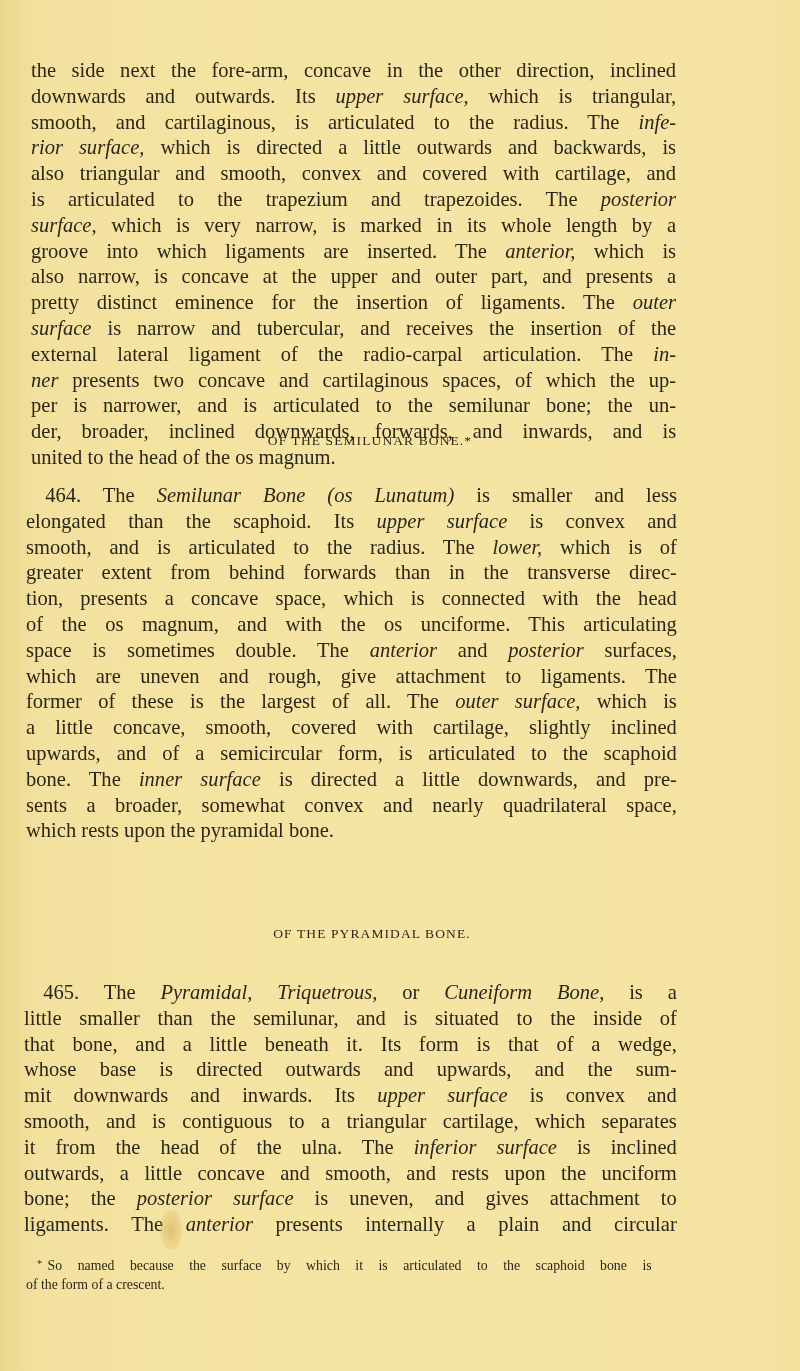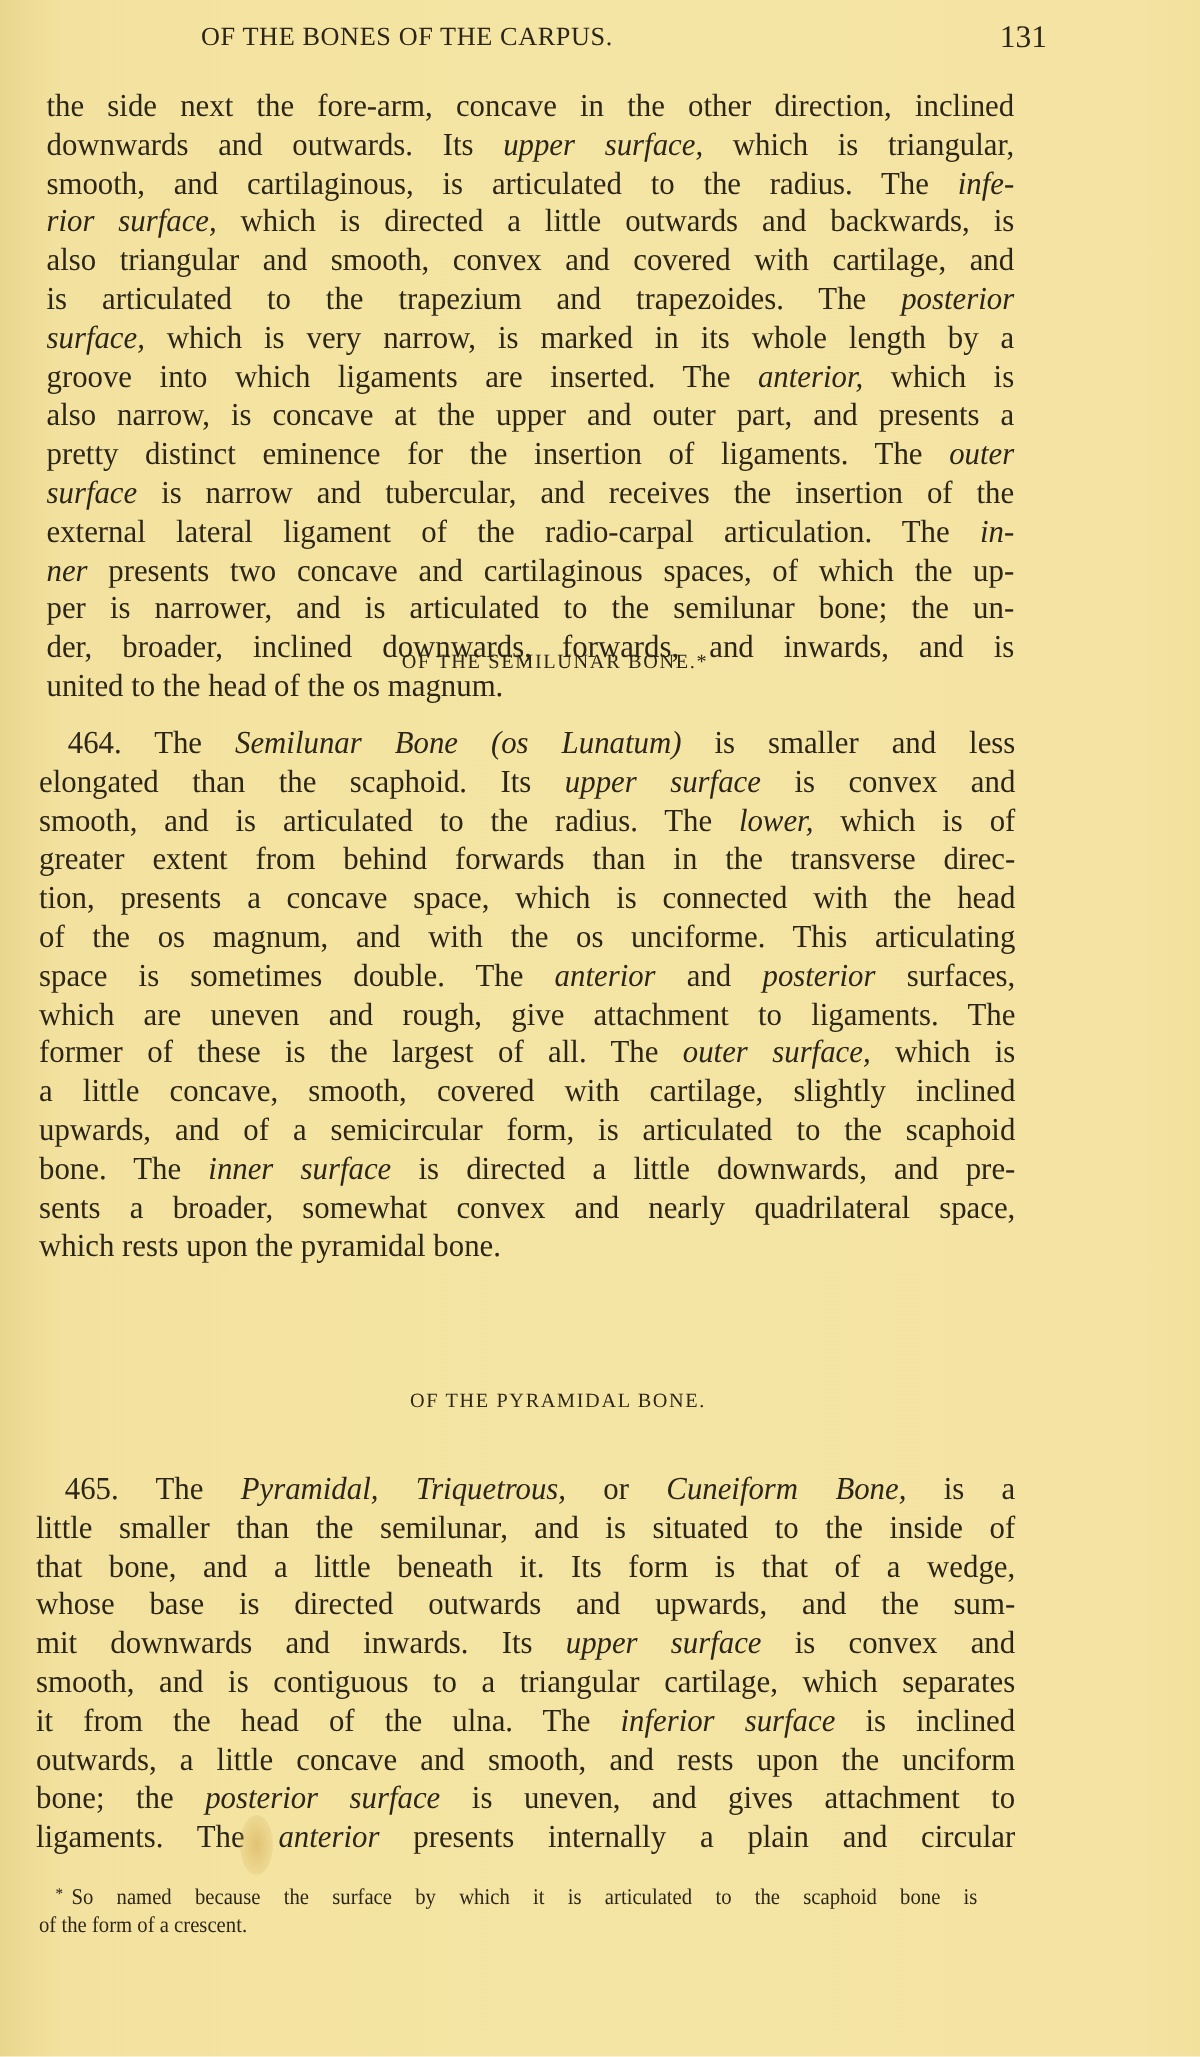--- a/index.html
+++ b/index.html
@@ -52,24 +52,20 @@
   .stain {
     position: absolute; left: 160px; top: 1210px; width: 22px; height: 40px;
     border-radius: 50%; background: radial-gradient(#d9b45f, rgba(217,180,95,0));
     opacity: 0.7;
   }
 </style>
 </head>
 <body>
 
 <div class="page">
-  <div class="running-head">
-    <span class="running-title">OF THE BONES OF THE CARPUS.</span>
-    <span class="page-number">131</span>
-  </div>
 
   <div class="body-text p1">
       <span class="line">the side next the fore-arm, concave in the other direction, inclined</span>
       <span class="line">downwards and outwards.  Its <em>upper surface,</em> which is triangular,</span>
       <span class="line">smooth, and cartilaginous, is articulated to the radius.  The <em>infe-</em></span>
       <span class="line"><em>rior surface,</em> which is directed a little outwards and backwards, is</span>
       <span class="line">also triangular and smooth, convex and covered with cartilage, and</span>
       <span class="line">is articulated to the trapezium and trapezoides.  The <em>posterior</em></span>
       <span class="line"><em>surface,</em> which is very narrow, is marked in its whole length by a</span>
       <span class="line">groove into which ligaments are inserted.  The <em>anterior,</em> which is</span>

